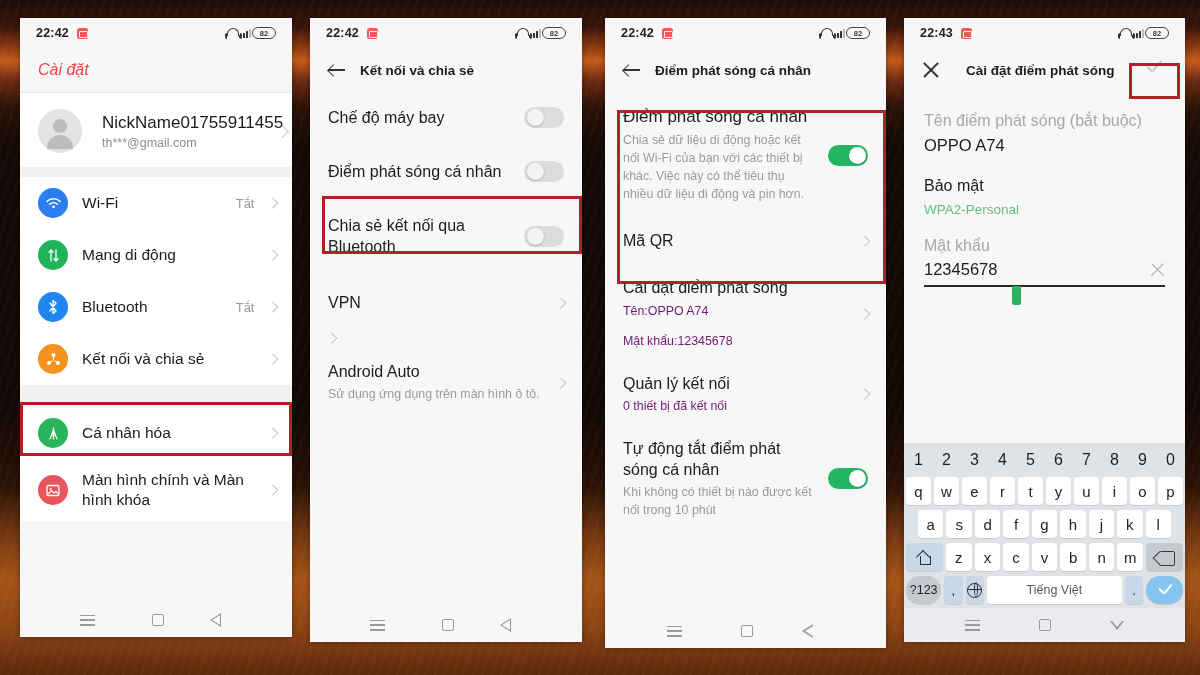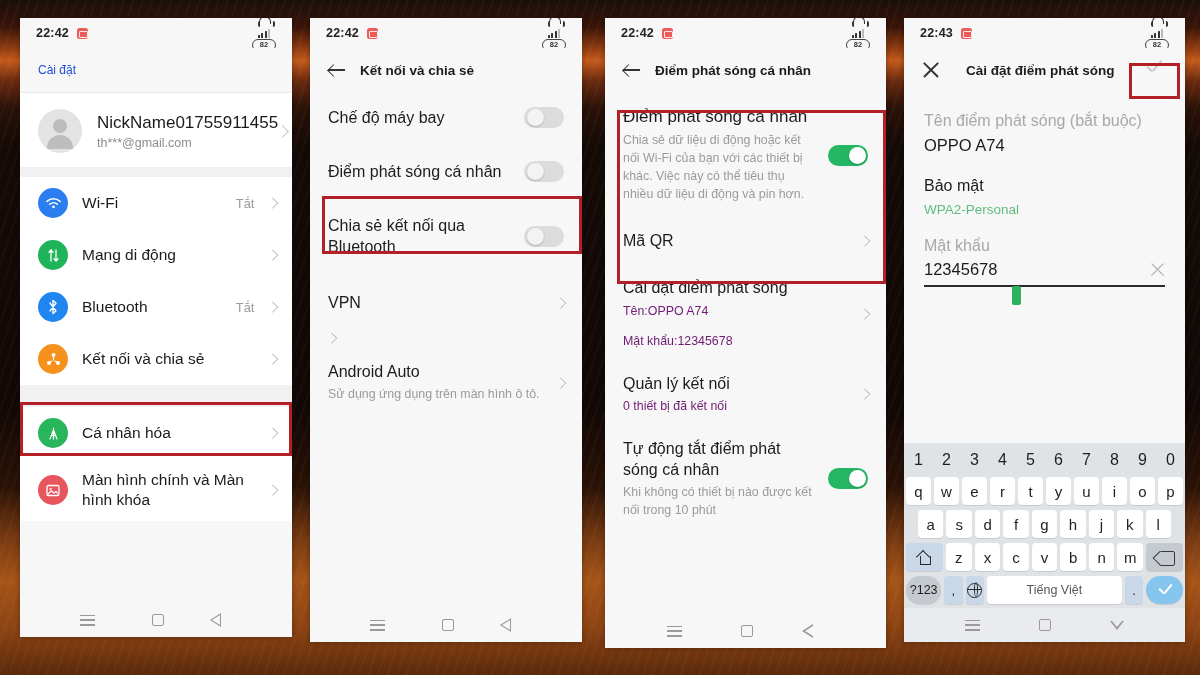--- a/index.html
+++ b/index.html
@@ -65,21 +65,21 @@
   .sb-redicon {
     width: 11px; height: 11px; border-radius: 2.5px;
     background: #ee5b5b; margin-left: 8px;
     display: inline-block; position: relative;
   }
   .sb-redicon::after {
     content: ""; position: absolute; left: 2px; top: 3px;
     width: 7px; height: 5px; border: 1.2px solid #fff; border-radius: 1px;
     opacity: .85;
   }
-  .sb-right { margin-left: auto; display: flex; align-items: center; gap: 1px; flex-direction: column; }
+  .sb-right { margin-left: auto; display: flex; align-items: center; gap: 1px; }
   .ico-head { width: 13px; height: 11px; position: relative; }
   .ico-head::before {
     content: ""; position: absolute; left: 1.5px; top: 0;
     width: 10px; height: 7px;
     border: 1.6px solid #333; border-bottom: none;
     border-radius: 6px 6px 0 0;
   }
   .ico-head::after {
     content: ""; position: absolute; left: 0; top: 5px;
     width: 13px; height: 6px;
@@ -95,21 +95,21 @@
     font-size: 7.5px; display:flex; align-items:center; justify-content:center;
     color: #333; padding: 0 3px; font-weight: bold;
   }
 
   
   .appbar {
     display: flex; align-items: center;
     padding: 0 18px; flex: none;
     background: #f7f7f7;
   }
-  .appbar.plain { height: 44px; font-size: 12px; color: #1d4ed8; }
+  .appbar.plain { height: 44px; font-size: 16px; color: #ef4444; font-style: italic; }
   .appbar.nav   { height: 44px; gap: 14px; }
   .appbar-title-bold { font-size: 13.5px; font-weight: bold; color: #1c1c1c; }
   .icon-back {
     width: 18px; height: 14px; position: relative; flex: none;
   }
   .icon-back::before {
     content:""; position:absolute; left:0; top:6px; width:17px; height:1.6px; background:#333;
   }
   .icon-back::after {
     content:""; position:absolute; left:0.5px; top:2.5px; width:8px; height:8px;
@@ -133,21 +133,21 @@
   .icon-check-bar::after {
     content:""; position:absolute; left:9px; top:5px; width:14px; height:2px;
     background:#c9c9c9; transform: rotate(-50deg); border-radius:1px;
   }
   .bar-divider { height: 1px; background: #e8e8e8; flex: none; }
 
   
   .content { flex: 1; overflow: hidden; position: relative; background: #f7f7f7; }
 
   .acct {
-    display: flex; align-items: center; gap: 15px;
+    display: flex; align-items: center; gap: 20px;
     padding: 16px 5px 14px 18px; background: #fff;
   }
   .avatar {
     width: 44px; height: 44px; border-radius: 50%;
     background: #e3e3e3; flex: none; position: relative;
   }
   .avatar::before {
     content:""; position:absolute; left:15px; top:10px; width:14px; height:14px;
     border-radius:50%; background:#bdbdbd;
   }

